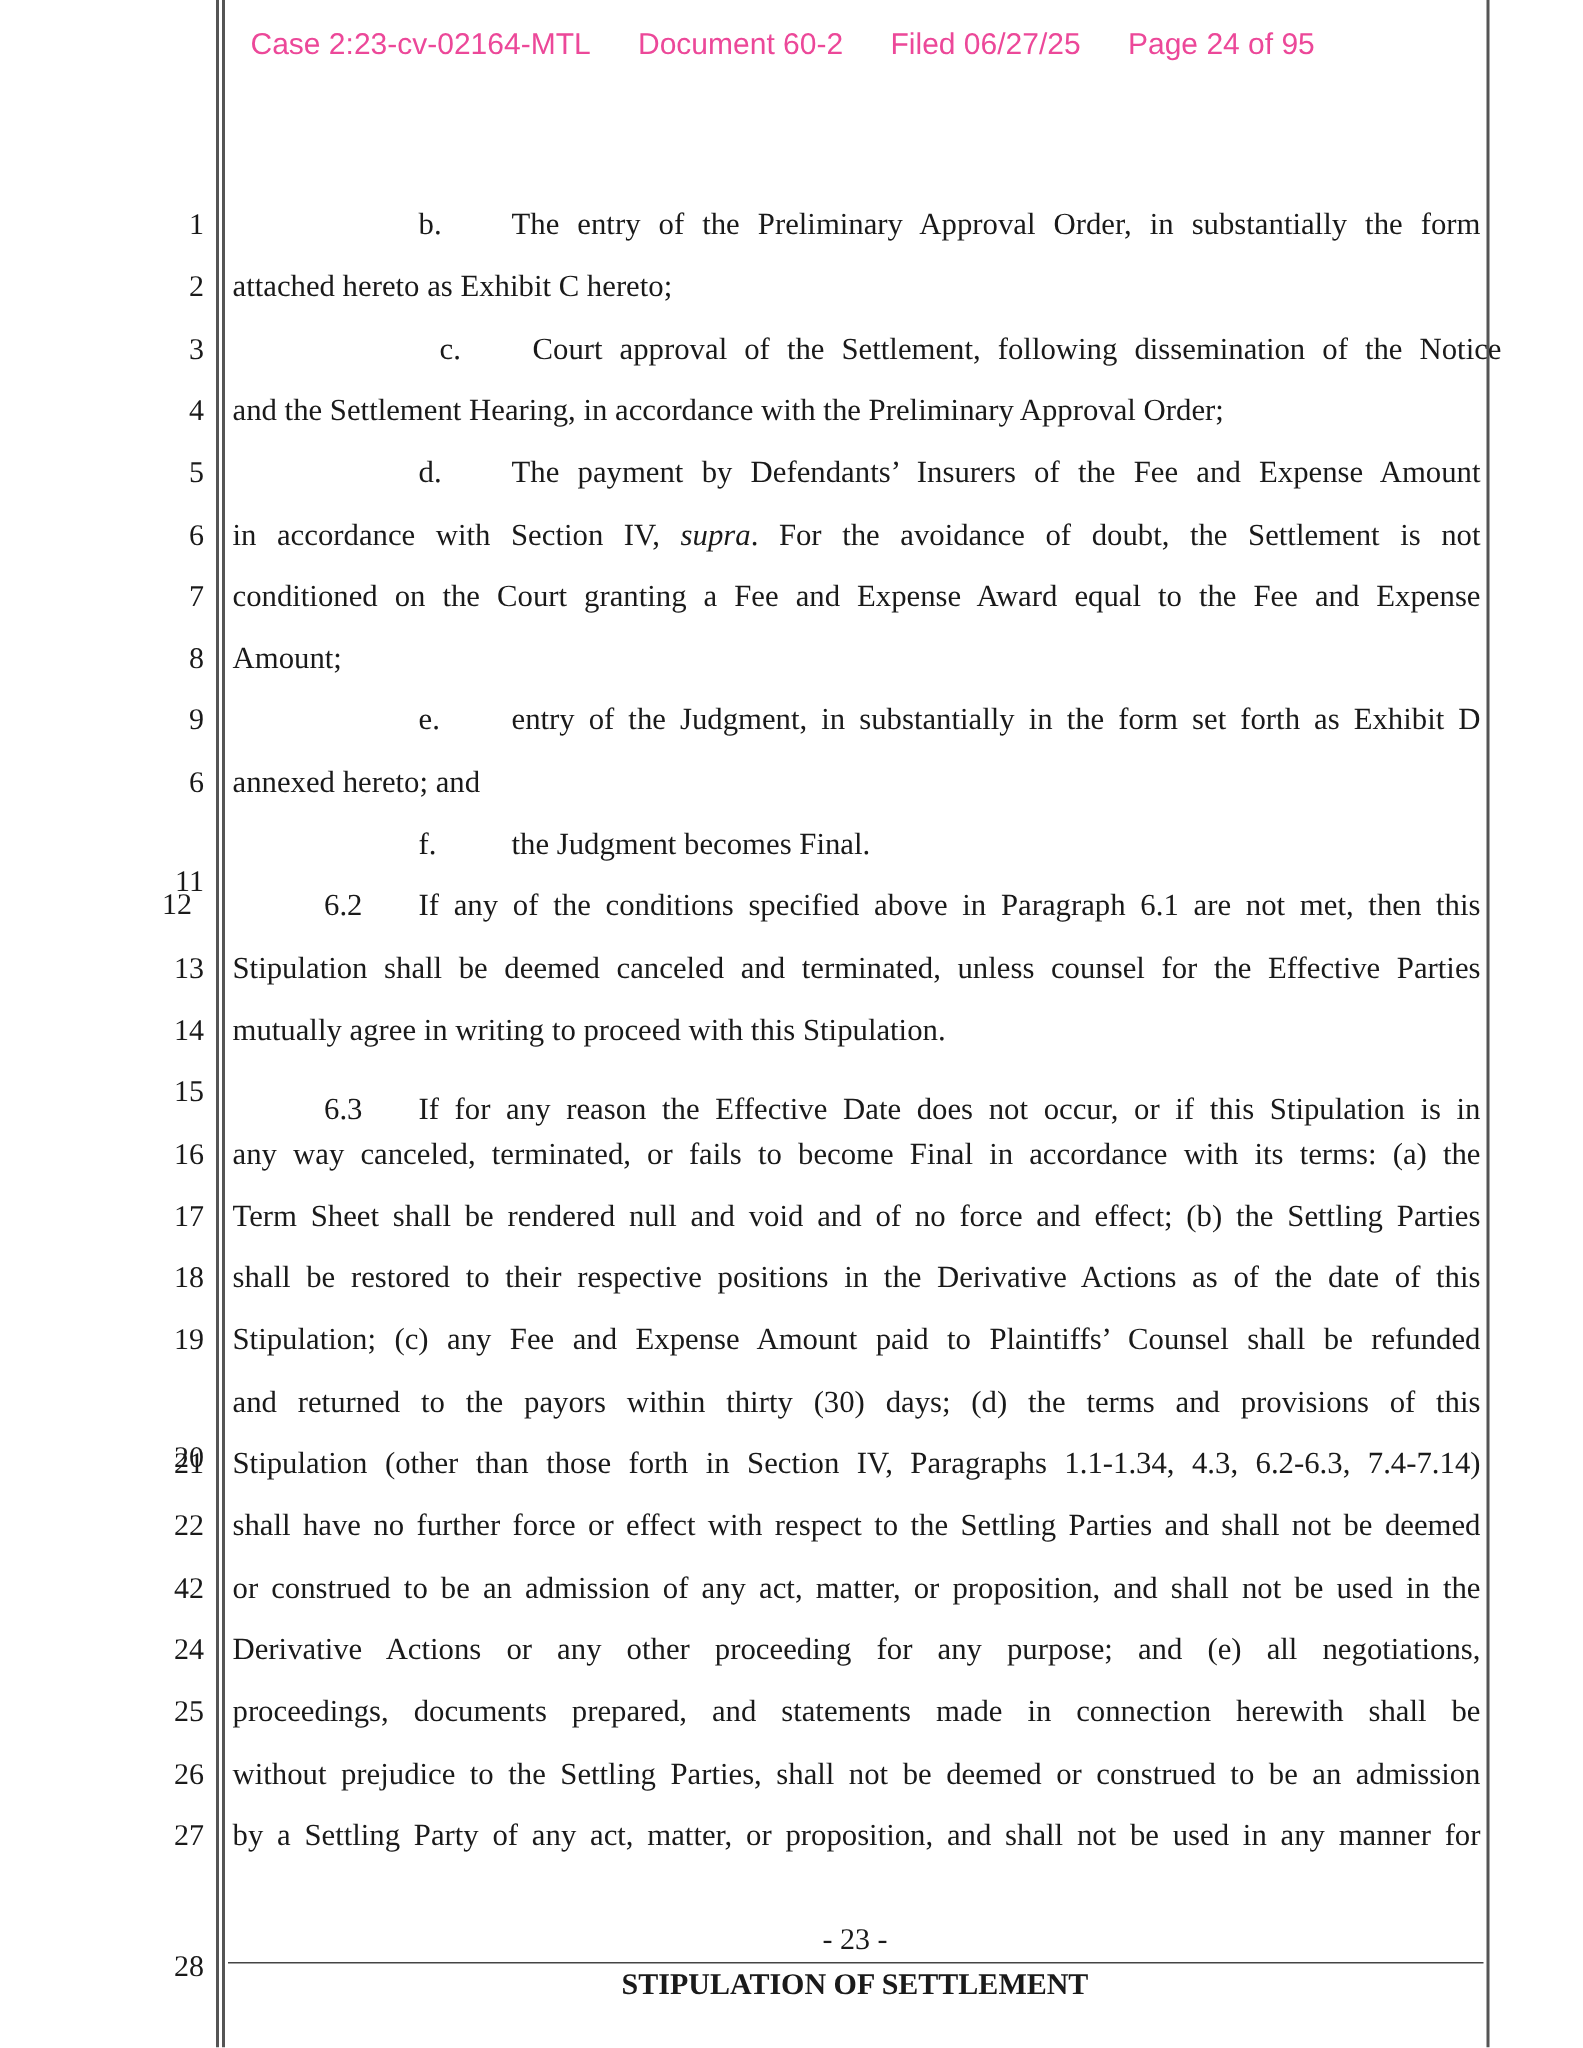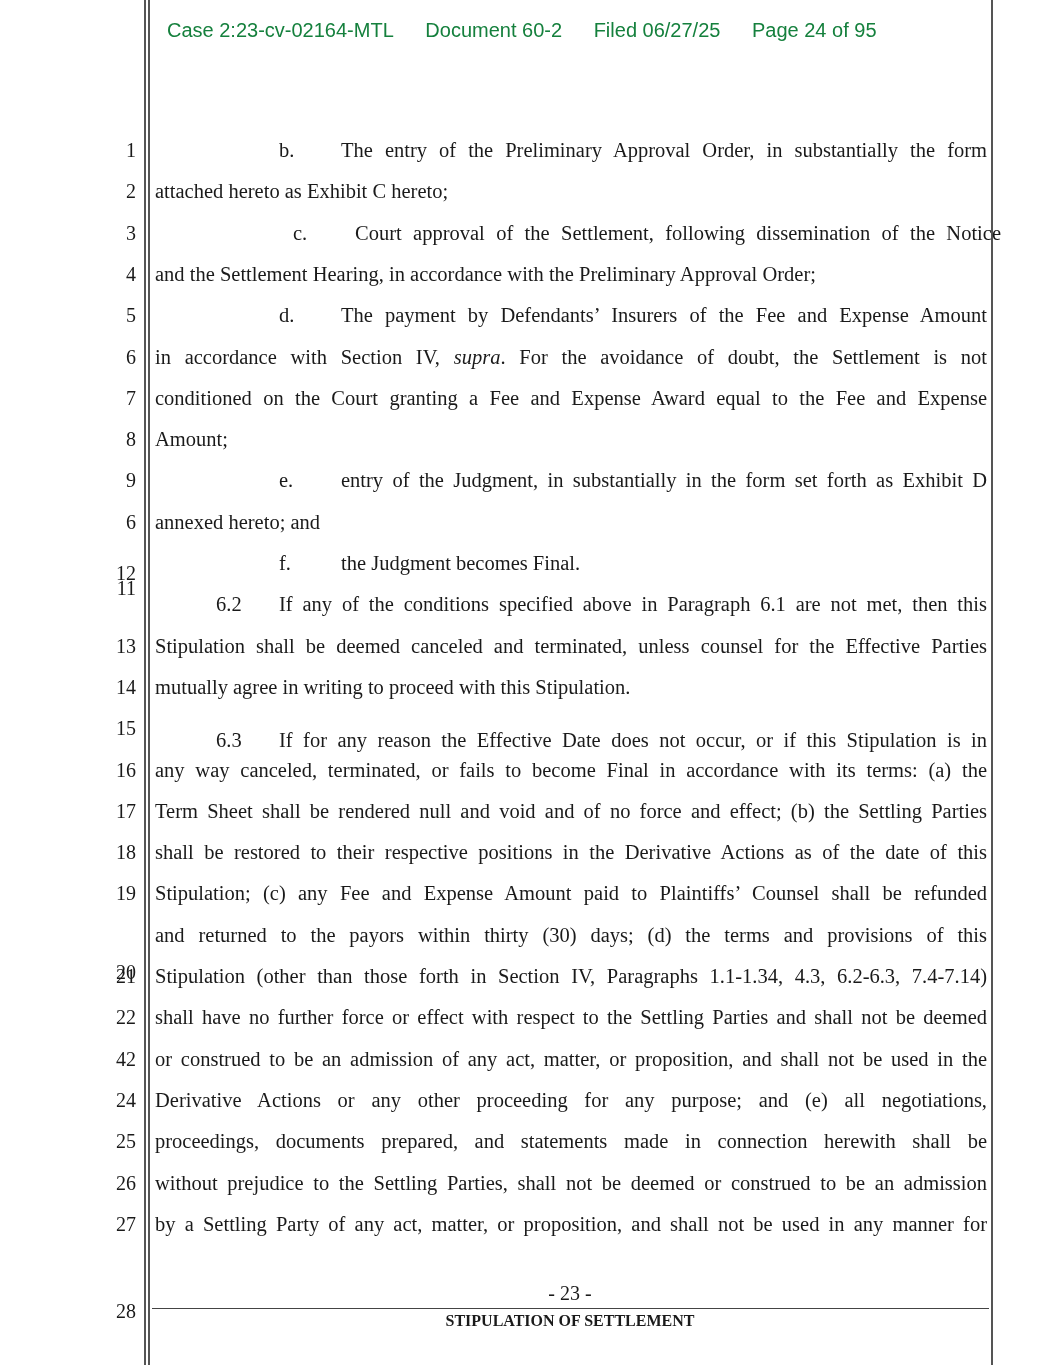--- a/index.html
+++ b/index.html
@@ -1,30 +1,30 @@
 <!DOCTYPE html>
 <html><head>
 <meta charset="utf-8">
 <style>
   html, body { margin:0; padding:0; background:#ffffff; }
   body { width:1055px; height:1365px; position:relative; overflow:hidden;
          font-family:"Liberation Serif", serif; color:#1a1a1a; }
   .rule { position:absolute; top:0; height:1365px; width:2px; background:#555; }
   .header { position:absolute; top:19px; left:167px; font-family:"Liberation Sans", sans-serif;
-            font-size:20px; color:#15803d; white-space:nowrap; }
+            font-size:20px; color:#ec4899; white-space:nowrap; }
   .header span { margin-right:26px; }
   .lnum { position:absolute; left:100px; width:36px; text-align:right; font-size:20px; line-height:22px; }
   .line { position:absolute; left:155px; width:832px; font-size:20.5px; line-height:22px; white-space:nowrap;
           text-align:justify; text-align-last:justify; }
   .line.last { text-align-last:left; }
   .line .pl { display:inline-block; }
   .footer-num { position:absolute; top:1282px; left:150px; width:840px; text-align:center; font-size:20px; }
   .footer-rule { position:absolute; top:1308px; left:152px; width:837px; height:1px; background:#444; }
   .footer-title { position:absolute; top:1312px; left:150px; width:840px; text-align:center;
-                  font-size:16px; font-weight:bold; }
+                  font-size:20px; font-weight:bold; }
 </style>
 </head>
 <body>
 
 <div class="rule" style="left:144px;"></div>
 <div class="rule" style="left:148px;"></div>
 <div class="rule" style="left:991px;"></div>
 
 <div class="header">
   <span>Case 2:23-cv-02164-MTL</span>
@@ -38,21 +38,21 @@
     <div class="lnum" style="top: 180.3px;">2</div>
     <div class="lnum" style="top: 221.6px;">3</div>
     <div class="lnum" style="top: 262.9px;">4</div>
     <div class="lnum" style="top: 304.2px;">5</div>
     <div class="lnum" style="top: 345.5px;">6</div>
     <div class="lnum" style="top: 386.8px;">7</div>
     <div class="lnum" style="top: 428.1px;">8</div>
     <div class="lnum" style="top: 469.4px;">9</div>
     <div class="lnum" style="top: 510.7px;">6</div>
     <div class="lnum" style="top: 552px; margin-top: 25px;">11</div>
-    <div class="lnum" style="top: 562px;">12</div>
+    <div class="lnum" style="top: 592px; text-align: center;">12</div>
     <div class="lnum" style="top: 634.6px;">13</div>
     <div class="lnum" style="top: 675.9px;">14</div>
     <div class="lnum" style="top: 717.2px;">15</div>
     <div class="lnum" style="top: 758.5px;">16</div>
     <div class="lnum" style="top: 799.8px;">17</div>
     <div class="lnum" style="top: 841.1px;">18</div>
     <div class="lnum" style="top: 882.4px;">19</div>
     <div class="lnum" style="top: 921px; margin-top: 40px;">20</div>
     <div class="lnum" style="top: 965px;">21</div>
     <div class="lnum" style="top: 1006.3px;">22</div>

